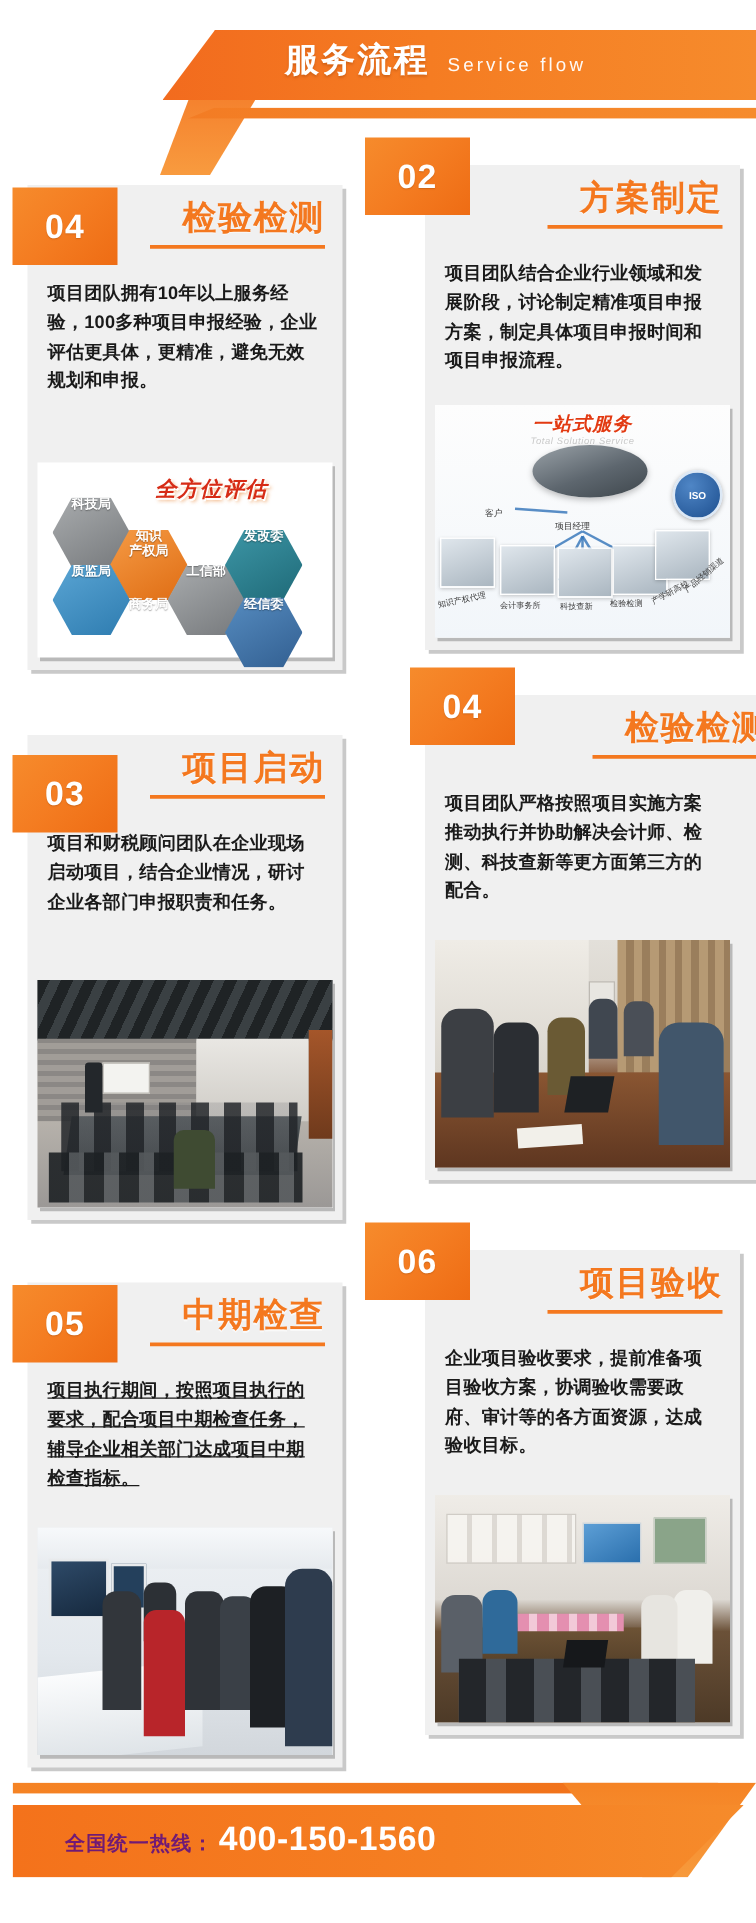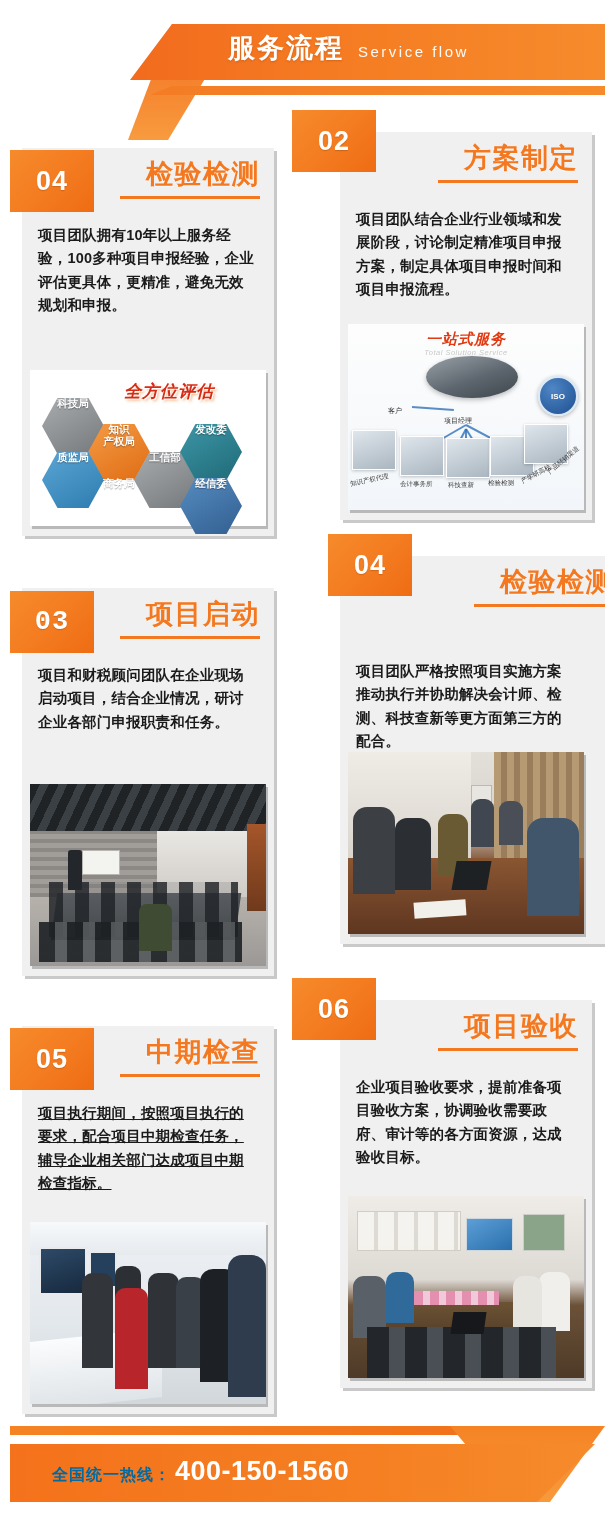--- a/index.html
+++ b/index.html
@@ -110,21 +110,21 @@
     position:absolute; left:10px; top:26px; width:585px; height:58px;
     background:linear-gradient(90deg,#F4721B 0%,#F57F22 60%,#F68B2B 100%);
     clip-path: polygon(0 0, 100% 0, calc(100% - 58px) 100%, 0 100%);
   }
   .ftr-wedge {
     position:absolute; left:430px; top:8px; width:175px; height:76px;
     background:linear-gradient(180deg,#F58324 0%,#F79A3C 100%);
     clip-path: polygon(20px 0, 100% 0, 120px 76px, 84px 76px);
   }
   .ftr-text { position:absolute; left:52px; top:38px; display:flex; align-items:baseline; gap:4px; }
-  .ftr-cn { font-size:16px; font-weight:bold; color:#0369a1; letter-spacing:1px; }
+  .ftr-cn { font-size:16px; font-weight:bold; color:#701a75; letter-spacing:1px; }
   .ftr-num { font-size:27px; font-weight:bold; color:#fff; letter-spacing:.5px; }
 </style>
 </head>
 <body>
 
 <div class="header-wrap">
   <div class="hdr-wedge"></div>
   <div class="hdr-bar"></div>
   <div class="hdr-underline"></div>
   <div class="hdr-text">
@@ -198,21 +198,21 @@
     <div class="oss-botlbl" style="left:52px;  top:156px;">会计事务所</div>
     <div class="oss-botlbl" style="left:100px; top:157px;">科技查新</div>
     <div class="oss-botlbl" style="left:140px; top:155px;">检验检测</div>
     <div class="oss-botlbl" style="left:172px; top:146px; transform:rotate(-28deg);">产学研高校</div>
     <div class="oss-botlbl" style="left:196px; top:132px; transform:rotate(-40deg);">产品经销渠道</div>
   </div>
 </div>
 
 <div class="card" style="left:22px; top:588px; width:252px; height:388px;">
   <div class="card-head">
-    <div class="badge" style="left:-12px; top:3px;font-family:Liberation Mono, monospace;">03</div>
+    <div class="badge" style="left:-12px; top:16px;">03</div>
     <div class="card-title">项目启动</div>
     <div class="title-rule" style="width:140px;"></div>
   </div>
   <div class="card-body" style="position:absolute; left:16px; top:76px; width:218px;">项目和财税顾问团队在企业现场启动项目，结合企业情况，研讨企业各部门申报职责和任务。</div>
   <div class="card-photo" style="position:absolute; left:8px; top:196px; width:236px; height:182px; box-shadow:2px 3px 0 0 #b9b9b9;
               background:linear-gradient(180deg,#2b2f31 0%,#2b2f31 26%,#8d8a86 27%,#b9b4ad 58%,#9b9896 100%);">
     <div class="ph" style="left:0;top:0;width:100%;height:26%;background:repeating-linear-gradient(115deg,#1f2325 0 9px,#3a4043 9px 17px);"></div>
     <div class="ph" style="left:0;top:26%;width:54%;height:36%;background:repeating-linear-gradient(0deg,#8b8885 0 4px,#a19d98 4px 9px);"></div>
     <div class="ph" style="left:54%;top:26%;width:38%;height:36%;background:linear-gradient(180deg,#e9e7e3,#cfccc6);"></div>
     <div class="ph" style="right:0;top:22%;width:8%;height:48%;background:linear-gradient(180deg,#a5562a,#6f3a1c);"></div>
@@ -224,21 +224,21 @@
     <div class="ph" style="left:46%;top:66%;width:14%;height:26%;background:#3f4b32;border-radius:8px 8px 0 0;"></div>
   </div>
 </div>
 
 <div class="card" style="left:340px; top:556px; width:288px; height:388px;padding-left:36px;">
   <div class="card-head">
     <div class="badge" style="left:-48px; top:-22px;">04</div>
     <div class="card-title">检验检测</div>
     <div class="title-rule" style="width:140px;"></div>
   </div>
-  <div class="card-body" style="position:absolute; left:16px; top:76px; width:218px;margin-top:28px;">项目团队严格按照项目实施方案推动执行并协助解决会计师、检测、科技查新等更方面第三方的配合。</div>
+  <div class="card-body" style="position:absolute; left:16px; top:76px; width:218px;">项目团队严格按照项目实施方案推动执行并协助解决会计师、检测、科技查新等更方面第三方的配合。</div>
   <div class="card-photo" style="position:absolute; left:8px; top:196px; width:236px; height:182px; box-shadow:2px 3px 0 0 #b9b9b9;
               background:linear-gradient(180deg,#e3e0da 0%,#d8d3cb 40%,#7a4b2c 62%,#5d3720 100%);">
     <div class="ph" style="left:0;top:0;width:52%;height:60%;background:linear-gradient(180deg,#efece6,#d9d5cd);"></div>
     <div class="ph" style="left:62%;top:0;width:38%;height:58%;background:repeating-linear-gradient(90deg,#b69a74 0 7px,#9a7e5c 7px 13px);"></div>
     <div class="ph" style="left:52%;top:18%;width:9%;height:26%;background:#e8e6e1;border:1px solid #bdb9b2;"></div>
     <div class="ph" style="left:0;top:58%;width:100%;height:42%;background:linear-gradient(180deg,#8a5632,#5e3620);"></div>
     <div class="ph" style="left:2%;top:30%;width:18%;height:48%;background:#3c3f44;border-radius:14px 14px 0 0;"></div>
     <div class="ph" style="left:20%;top:36%;width:15%;height:40%;background:#2b2e33;border-radius:12px 12px 0 0;"></div>
     <div class="ph" style="left:38%;top:34%;width:13%;height:34%;background:#6a5a34;border-radius:11px 11px 0 0;"></div>
     <div class="ph" style="left:52%;top:26%;width:10%;height:26%;background:#404750;border-radius:9px 9px 0 0;"></div>

